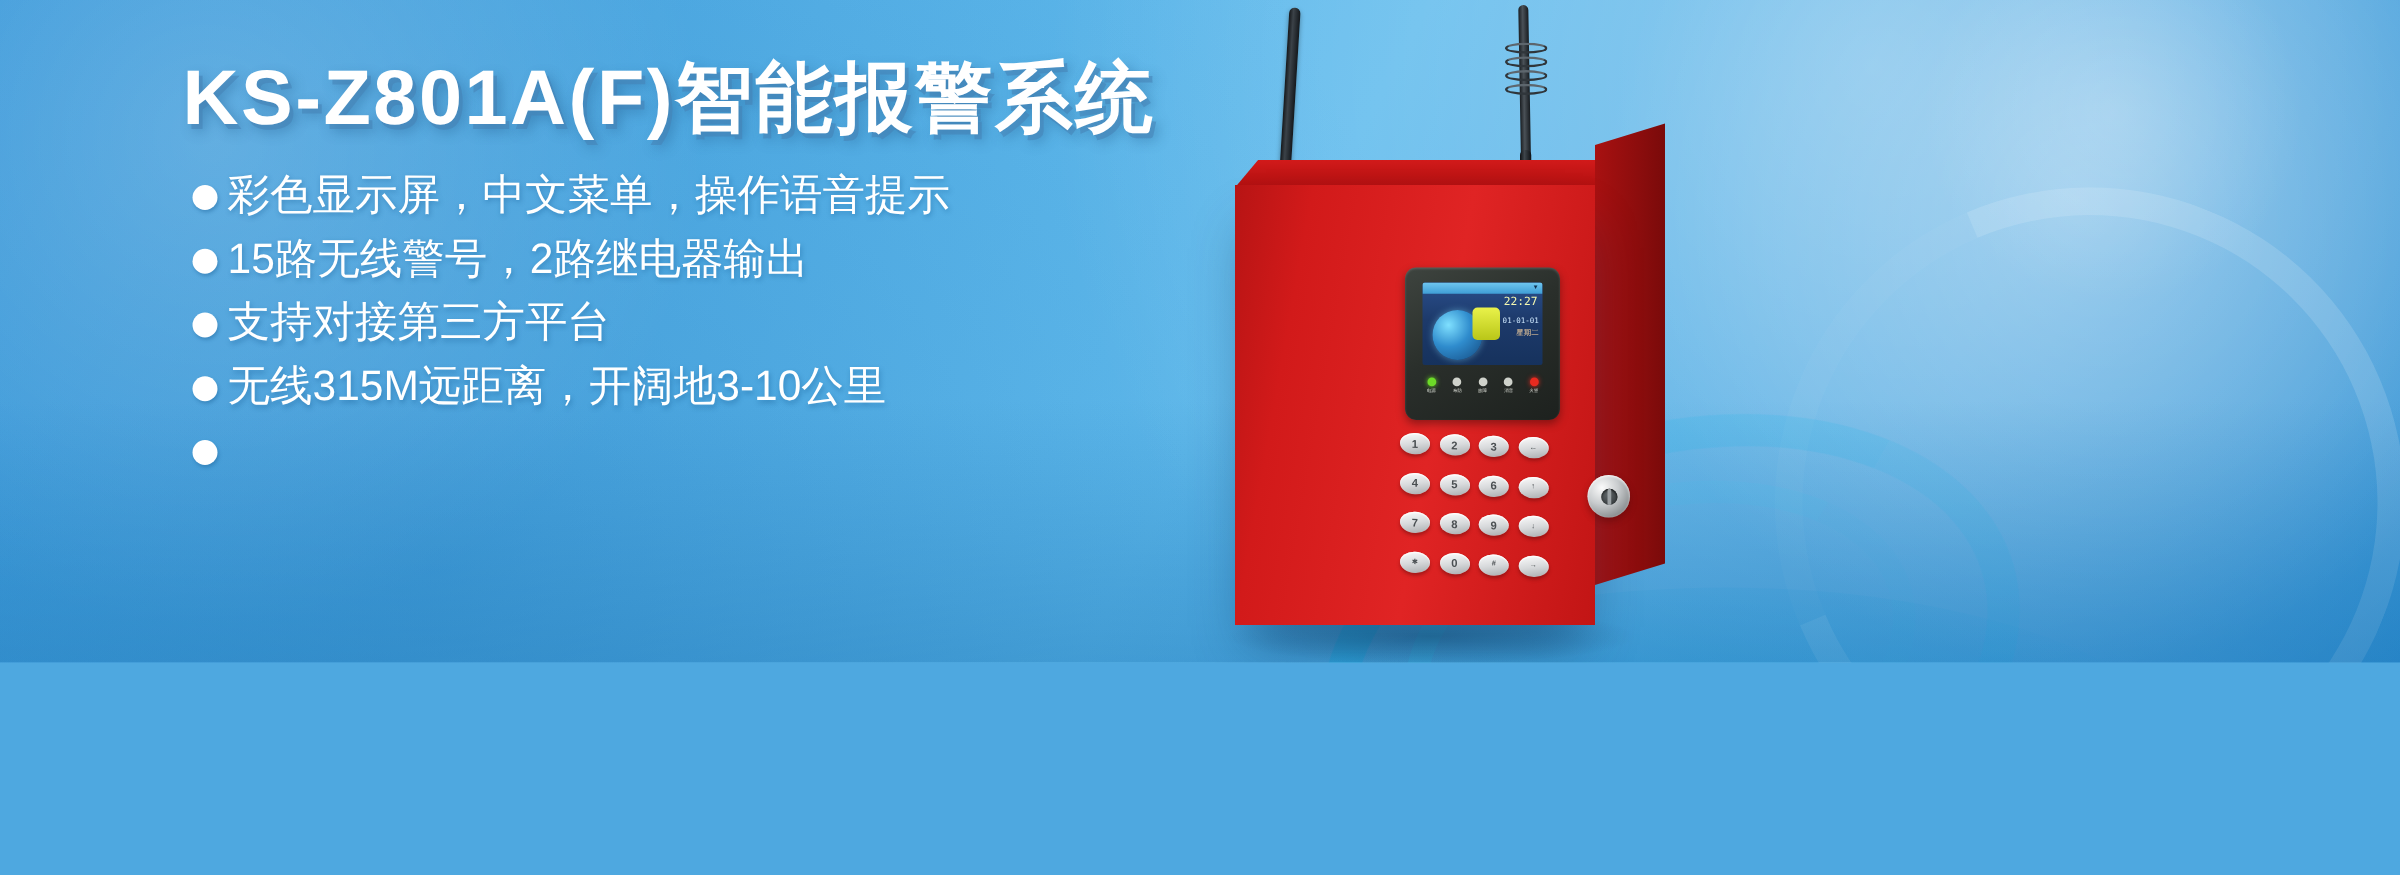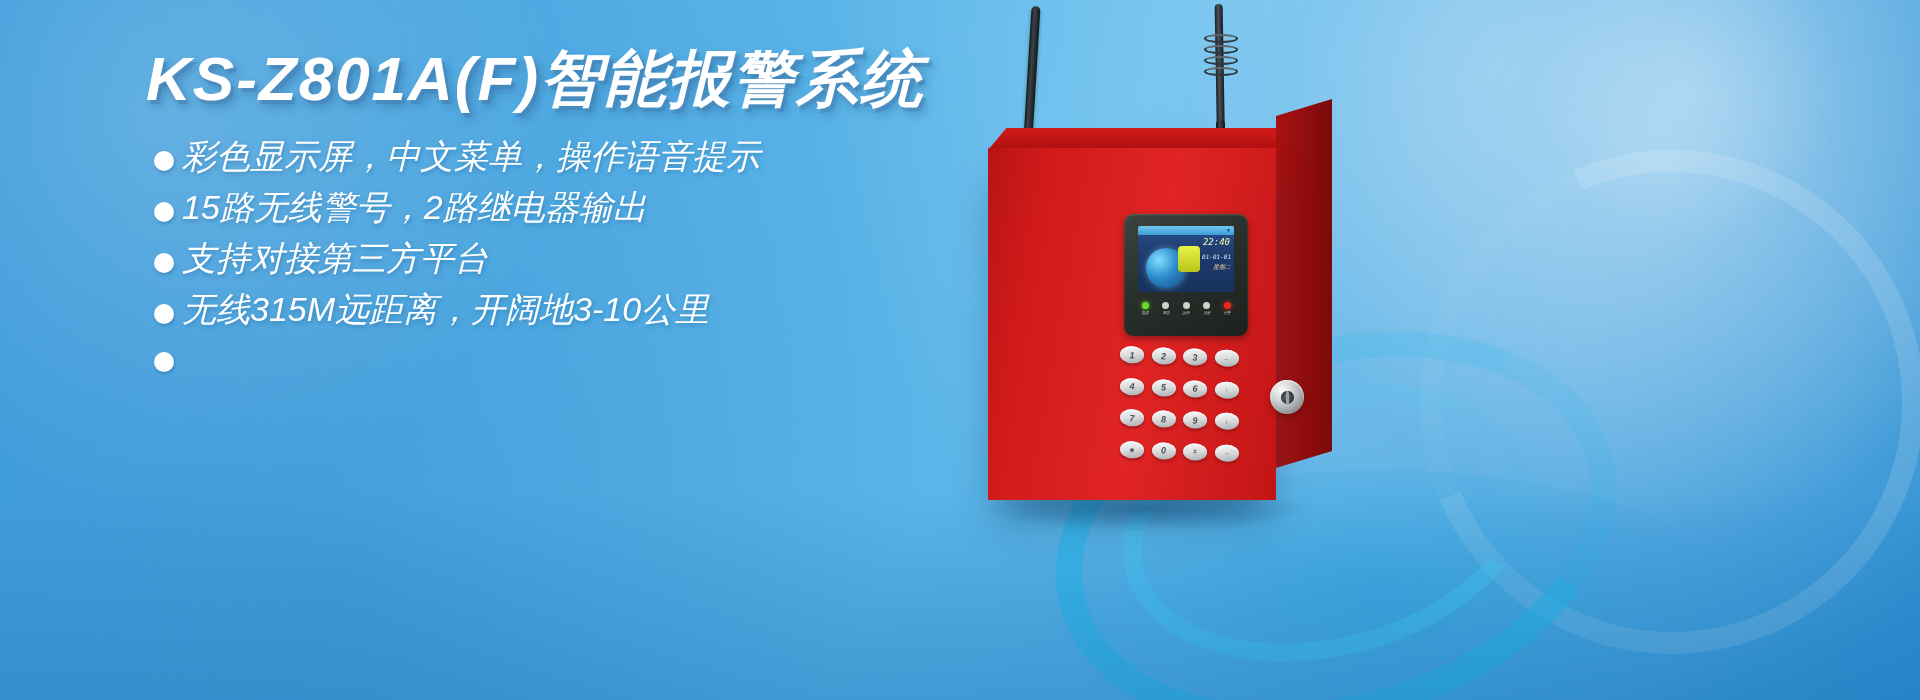--- a/index.html
+++ b/index.html
@@ -3,26 +3,25 @@
 <meta charset="utf-8">
 <title>KS-Z801A(F)</title>
 <style>
   html,body{margin:0;padding:0;}
   body{
     width:1920px;height:700px;overflow:hidden;
     font-family:"Liberation Sans","DejaVu Sans",sans-serif;
     background:#4ea8e0;
   }
   .banner{
-    position:relative;width:1920px;height:700px;overflow:hidden;
+    position:relative;width:1920px;height:530px;overflow:hidden;
     background:
       radial-gradient(circle at 78% 10%, rgba(255,255,255,.30) 0%, rgba(255,255,255,0) 42%),
       radial-gradient(circle at 18% 85%, rgba(30,120,190,.35) 0%, rgba(30,120,190,0) 50%),
       linear-gradient(118deg,#3f9ede 0%,#59b3e8 30%,#62bced 52%,#4aa5e0 78%,#2e8fd2 100%);
-    font-style: italic;
   }
 
   
   .deco{position:absolute;pointer-events:none;}
   .glow-tr{
     right:-120px;top:-220px;width:760px;height:760px;border-radius:50%;
     background:radial-gradient(circle,rgba(255,255,255,.33) 0%,rgba(255,255,255,.13) 46%,rgba(255,255,255,0) 70%);
   }
   .glow-tl{
     left:-240px;top:-300px;width:820px;height:820px;border-radius:50%;
@@ -64,21 +63,21 @@
 
   
   .copy{position:absolute;left:146px;top:46px;width:900px;}
   .headline{
     font-size:62px;line-height:1.05;color:#ffffff;font-weight:700;
     letter-spacing:2px;white-space:nowrap;
     text-shadow:3px 4px 0 rgba(70,130,180,.55), 5px 6px 10px rgba(30,90,140,.45);
   }
   .features{list-style:none;margin:28px 0 0 8px;padding:0;}
   .features li{
-    display:flex;align-items:center;
+    display:flex;align-items:flex-start;
     color:#ffffff;font-size:34px;line-height:1.0;
     margin-bottom:17px;white-space:nowrap;
     text-shadow:1px 2px 4px rgba(25,95,150,.45);
   }
   .bullet{
     flex:0 0 auto;width:20px;height:20px;border-radius:50%;
     background:#ffffff;margin:9px 8px 0 0;
     box-shadow:1px 2px 3px rgba(25,95,150,.40);
   }
   .ftxt{display:inline-block;}
@@ -264,21 +263,21 @@
 
     <div class="cabinet">
 
       <div class="bezel">
         <div class="lcd">
           <div class="lcd-bar">
             <span>▼</span>
           </div>
           <div class="lcd-globe"></div>
           <div class="lcd-key"></div>
-          <div class="lcd-time">22:40</div>
+          <div class="lcd-time">22:27</div>
           <div class="lcd-date">01-01-01</div>
           <div class="lcd-week">星期二</div>
         </div>
 
         <div class="leds">
           <div class="ledgrp">
             <span class="led" style="background:#6ddb28;box-shadow:0 0 4px #6ddb28;"></span>
             <span class="led-lbl">电源</span>
           </div>
           <div class="ledgrp">

